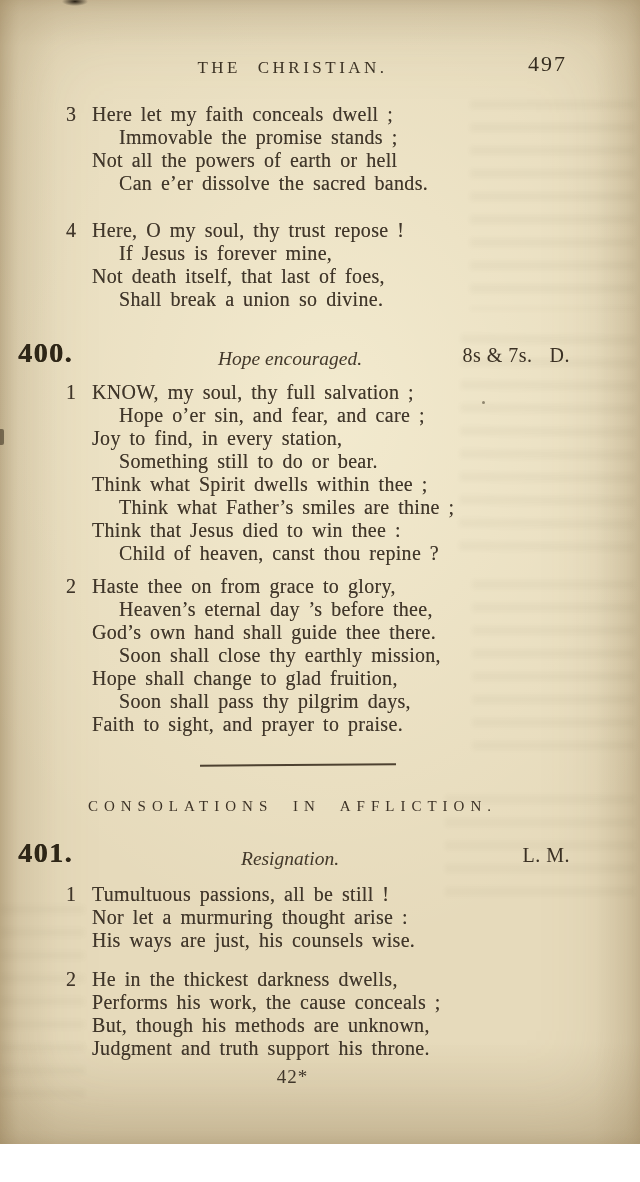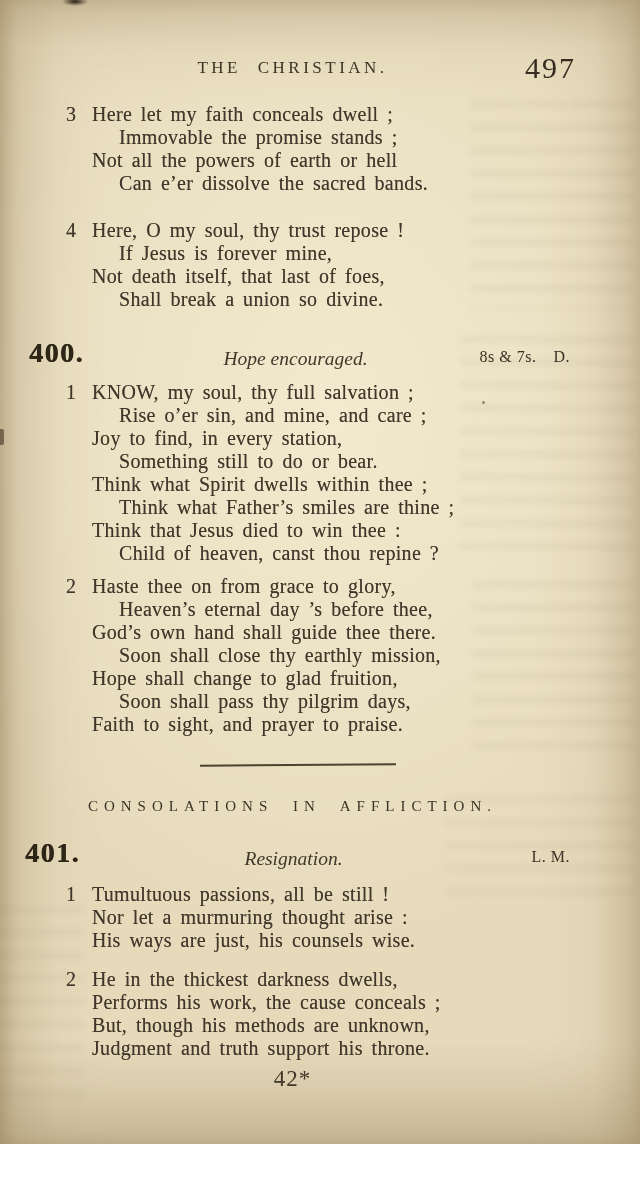--- a/index.html
+++ b/index.html
@@ -15,50 +15,50 @@
       linear-gradient(90deg, rgba(115,88,45,0.20), rgba(115,88,45,0.05) 3%, rgba(115,88,45,0) 9%),
       linear-gradient(270deg, rgba(115,88,45,0.12), rgba(115,88,45,0) 7%),
       linear-gradient(0deg, rgba(110,85,45,0.16), rgba(110,85,45,0) 9%),
       linear-gradient(180deg, rgba(110,85,45,0.10), rgba(110,85,45,0) 4%),
       #e6dabb;
     box-shadow: inset 0 0 95px rgba(124,97,54,0.33), inset 0 0 14px rgba(124,97,54,0.18);
   }
   
   .running-head { position:relative; margin-top:58px; height:30px; padding:0 73px 0 18px; text-align:center; }
   .head-title { font-size:17px; letter-spacing:3.5px; word-spacing:9px; color:#3c3224; }
-  .page-number { position:absolute; right:64px; top:-7px; font-size:30px; letter-spacing:2px; color:#362d20; }
+  .page-number { position:absolute; right:73px; top:-7px; font-size:22px; letter-spacing:2px; color:#362d20; }
   
   .verse { position:relative; padding-left:92px; font-size:20px; line-height:23px;
            word-spacing:3.5px; letter-spacing:0.3px;
            text-shadow: 0 0 0.5px rgba(64,54,42,0.55); }
   .vnum  { position:absolute; left:66px; top:0; }
   .vline { white-space:nowrap; }
   .alt .vline:nth-child(even) { margin-left:27px; }
   .mt-v3   { margin-top:15px; }
   .mt-v4   { margin-top:24px; }
   .mt-400v1{ margin-top:6px; }
   .mt-400v2{ margin-top:10px; }
   .mt-401v1{ margin-top:8px; }
   .mt-401v2{ margin-top:16px; }
   
   .hymn-head { position:relative; display:flex; align-items:baseline; height:38px; padding:0 70px 0 18px; }
-  .mt-h400 { margin-top:26px;margin-left:11px; }
-  .mt-h401 { margin-top:22px;margin-left:7px; }
+  .mt-h400 { margin-top:26px; }
+  .mt-h401 { margin-top:22px; }
   .hymn-number { font-size:28px; font-weight:700; letter-spacing:1.5px; color:#2e2617;
                  text-shadow: 0.5px 0 0 #2e2617; }
   .hymn-title  { position:absolute; left:10px; right:70px; bottom:5px; text-align:center;
                  font-style:italic; font-size:19.5px; color:#42382a; }
-  .hymn-meter  { margin-left:auto; font-size:16px; letter-spacing:0.5px; color:#3b3browndd224; color:#3b3124; }
+  .hymn-meter  { margin-left:auto; font-size:20px; letter-spacing:0.5px; color:#3b3browndd224; color:#3b3124; }
   .meter-part + .meter-part { margin-left:17px; }
   
   .divider { width:196px; height:2px; border:none; background:#4d4130; margin:28px 0 0 200px;
              transform:rotate(-0.45deg); }
   .section-heading { margin-top:32px; padding:0 73px 0 18px; text-align:center;
                      font-size:15px; letter-spacing:6px; word-spacing:10px; color:#3c3226; }
-  .signature { margin-top:6px; padding:0 73px 0 18px; text-align:center; font-size:23px;
+  .signature { margin-top:6px; padding:0 73px 0 18px; text-align:center; font-size:19px;
                letter-spacing:1px; }
   
   .blob-top { position:absolute; left:59px; top:-4px; width:32px; height:11px; border-radius:50%;
               background: radial-gradient(closest-side, rgba(28,21,11,0.92), rgba(28,21,11,0) 82%); }
   .tick-left { position:absolute; left:-2px; top:429px; width:6px; height:16px; border-radius:2px;
                background: rgba(52,41,25,0.55); }
   .speck { position:absolute; left:482px; top:401px; width:3px; height:3px; border-radius:50%;
            background: rgba(70,58,40,0.55); }
   .ghost { position:absolute; opacity:0.055; filter:blur(2px); pointer-events:none;
            background: repeating-linear-gradient(180deg,
@@ -114,21 +114,21 @@
     <span class="hymn-number">400.</span>
     <span class="hymn-title">Hope encouraged.</span>
     <span class="hymn-meter"><span class="meter-part">8s &amp; 7s.</span><span class="meter-part">D.</span></span>
   </div>
 
   <section class="verse alt mt-400v1">
     <span class="vnum">1</span>
     <div class="vlines">
 
     <div class="vline">KNOW, my soul, thy full salvation ;</div>
-        <div class="vline">Rise o’er sin, and mine, and care ;</div>
+        <div class="vline">Hope o’er sin, and fear, and care ;</div>
         <div class="vline">Joy to find, in every station,</div>
         <div class="vline">Something still to do or bear.</div>
         <div class="vline">Think what Spirit dwells within thee ;</div>
         <div class="vline">Think what Father’s smiles are thine ;</div>
         <div class="vline">Think that Jesus died to win thee :</div>
         <div class="vline">Child of heaven, canst thou repine ?</div>
       </div>
   </section>
 
   <section class="verse alt mt-400v2">

